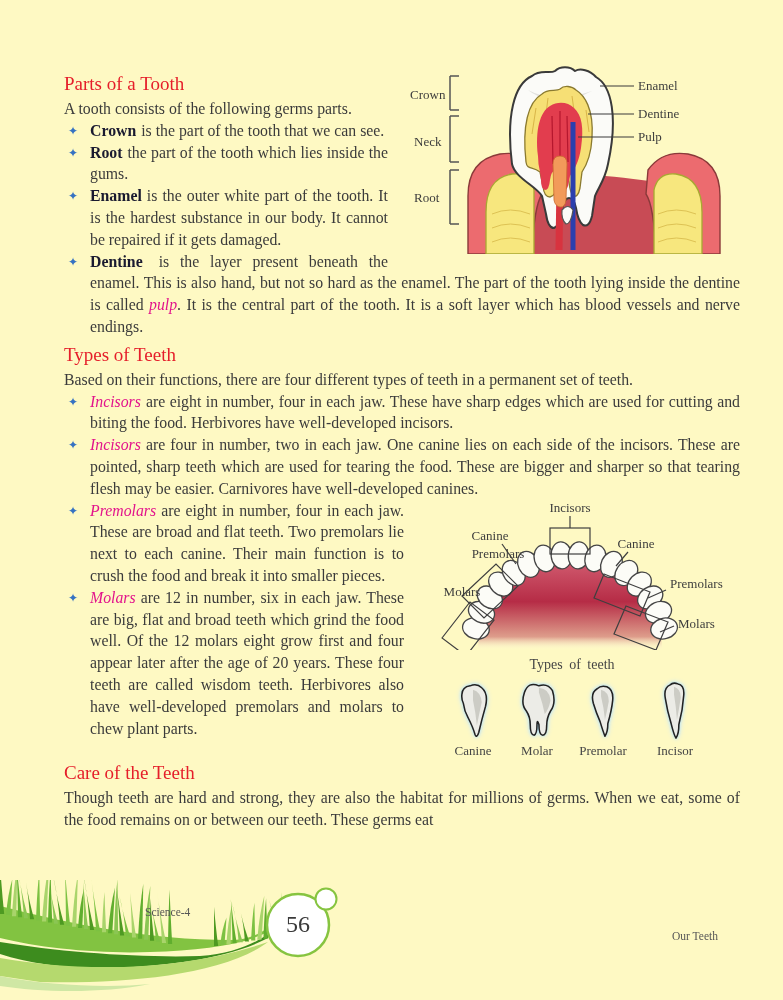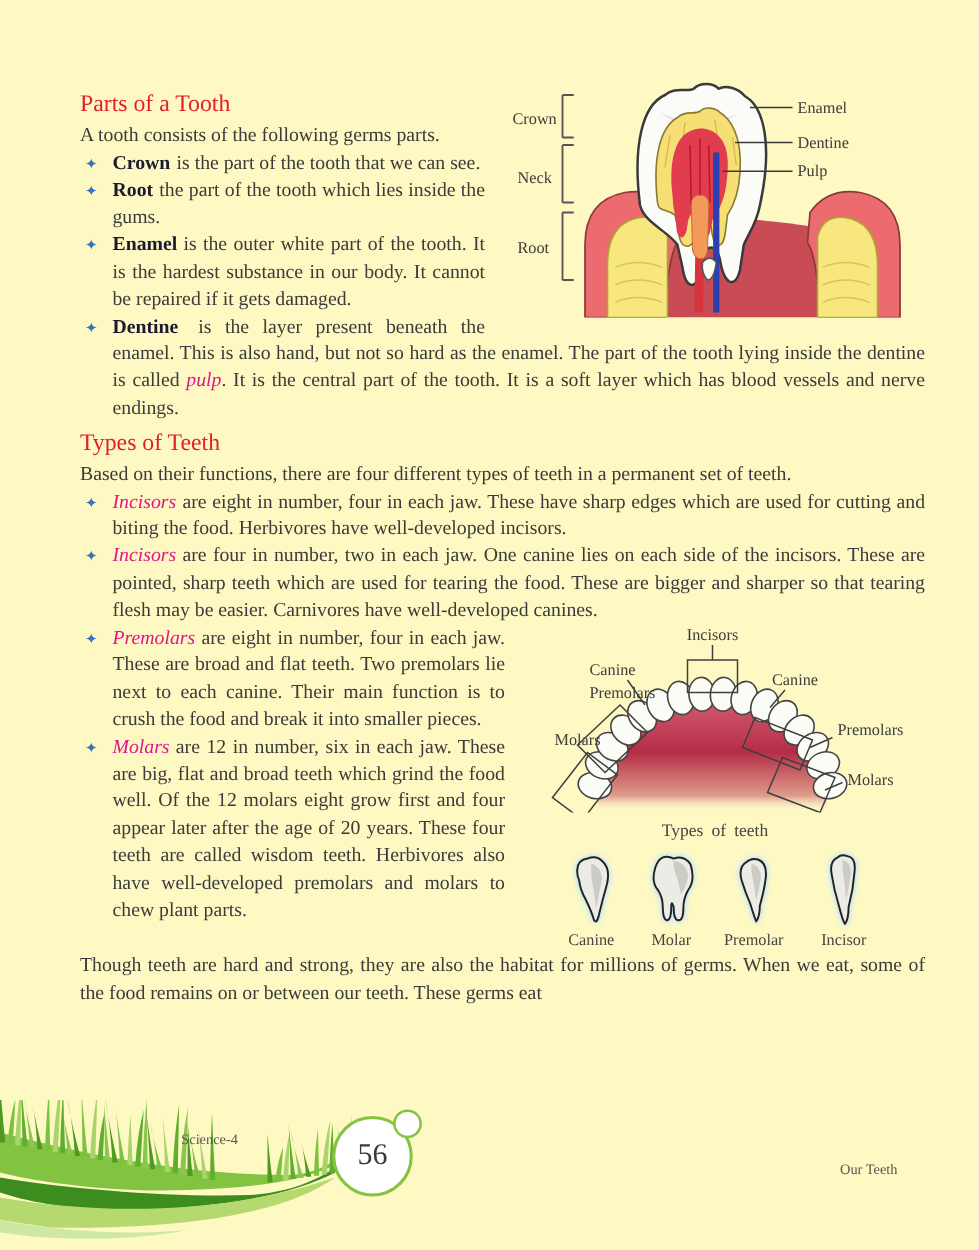--- a/index.html
+++ b/index.html
@@ -252,20 +252,21 @@
     <div class="bullet">
       <span class="diamond">✦</span>
       <span class="term-pink">Premolars</span><span>are eight in number, four in each jaw. These are broad and flat teeth. Two premolars lie next to each canine. Their main function is to crush the food and break it into smaller pieces.</span>
     </div>
     <div class="bullet">
       <span class="diamond">✦</span>
       <span class="term-pink">Molars</span><span>are 12 in number, six in each jaw. These are big, flat and broad teeth which grind the food well. Of the 12 molars eight grow first and four appear later after the age of 20 years. These four teeth are called wisdom teeth. Herbivores also have well-developed premolars and molars to chew plant parts.</span>
     </div>
 
     <div class="care-sec">
+      <h2 class="sec-head mt">Care of the Teeth</h2>
       <p class="body-p">Though teeth are hard and strong, they are also the habitat for millions of germs. When we eat, some of the food remains on or between our teeth. These germs eat</p>
     </div>
   </div>
 
   <div class="footer">
     <svg width="783" height="120" viewBox="0 0 783 120">
       <path d="M0,26 C70,44 150,60 230,60 C245,60 258,55 268,48 L268,52 C240,66 200,70 150,72 C100,74 40,68 0,58 Z" fill="#82c341"></path>
       <path d="M0,62 C60,72 140,78 200,76 C232,74 254,64 268,54 L268,58 C230,78 170,86 110,88 C70,89 30,84 0,74 Z" fill="#3d8c1e"></path>
       <path d="M0,78 C80,92 180,92 268,62 C222,96 120,104 40,102 L0,96 Z" fill="#b5d96e"></path>
       <path d="M0,96 C50,106 110,108 150,104 C100,114 40,112 0,106 Z" fill="#cfe7a4"></path>

